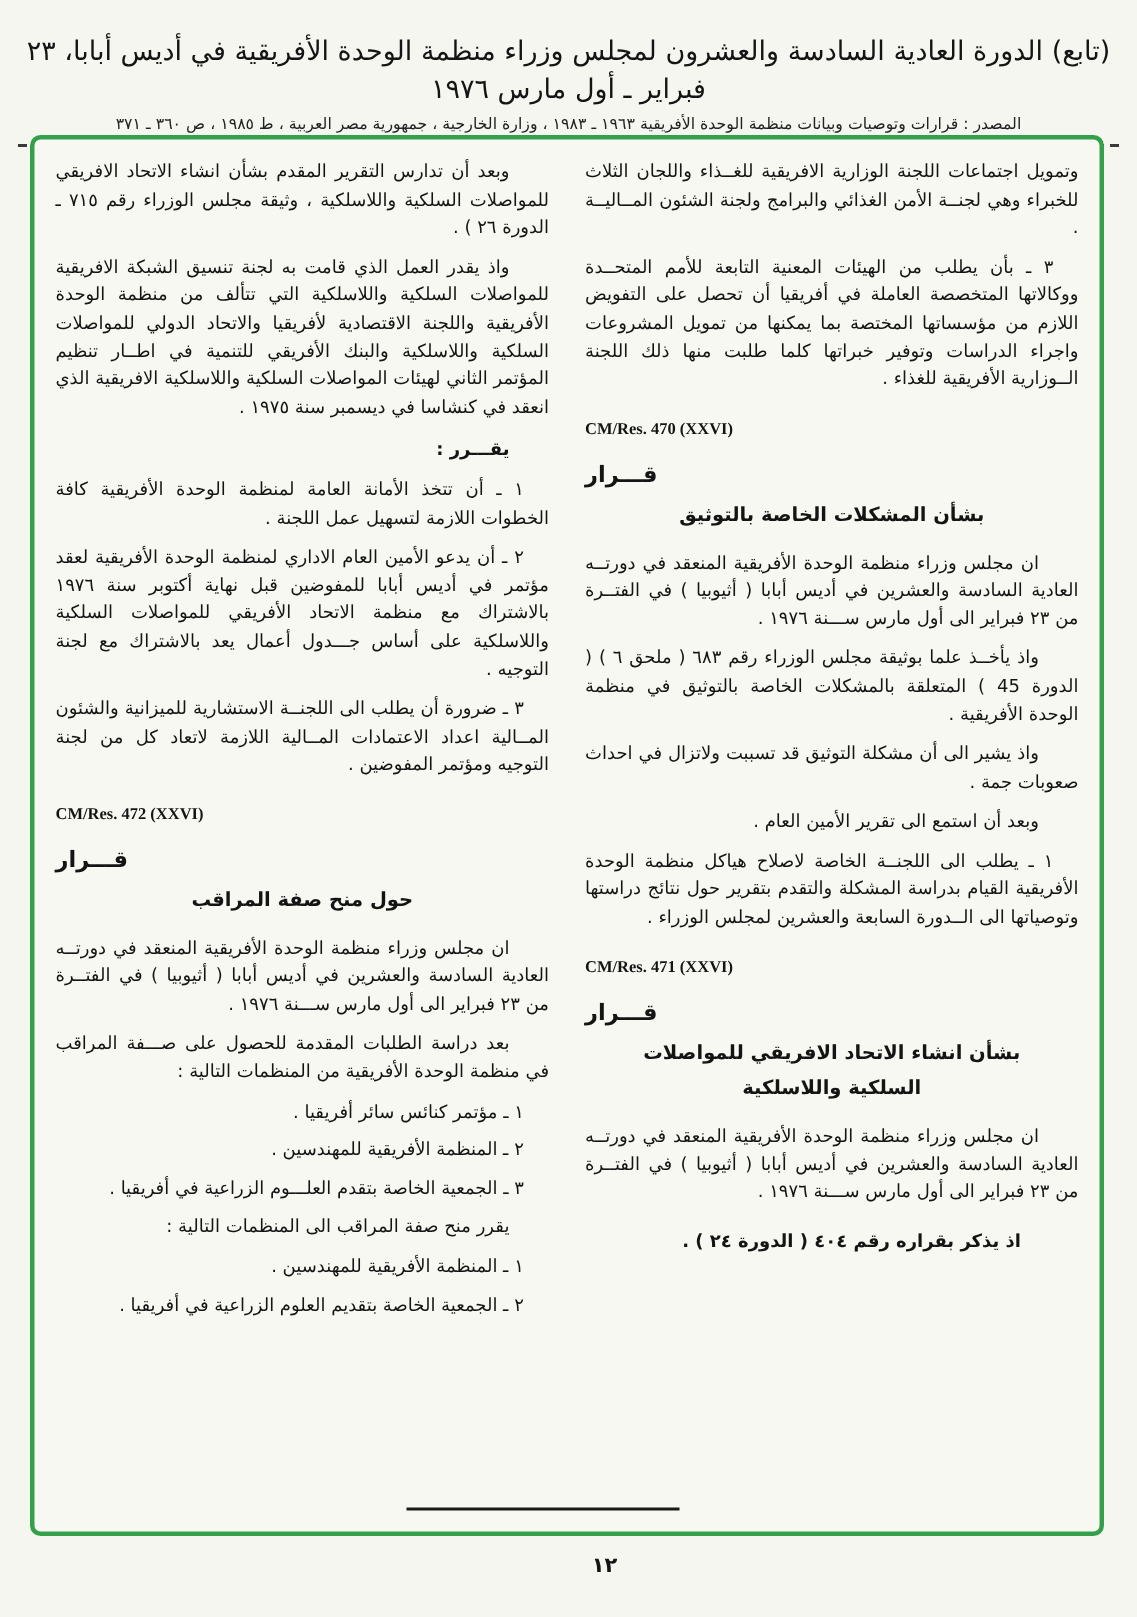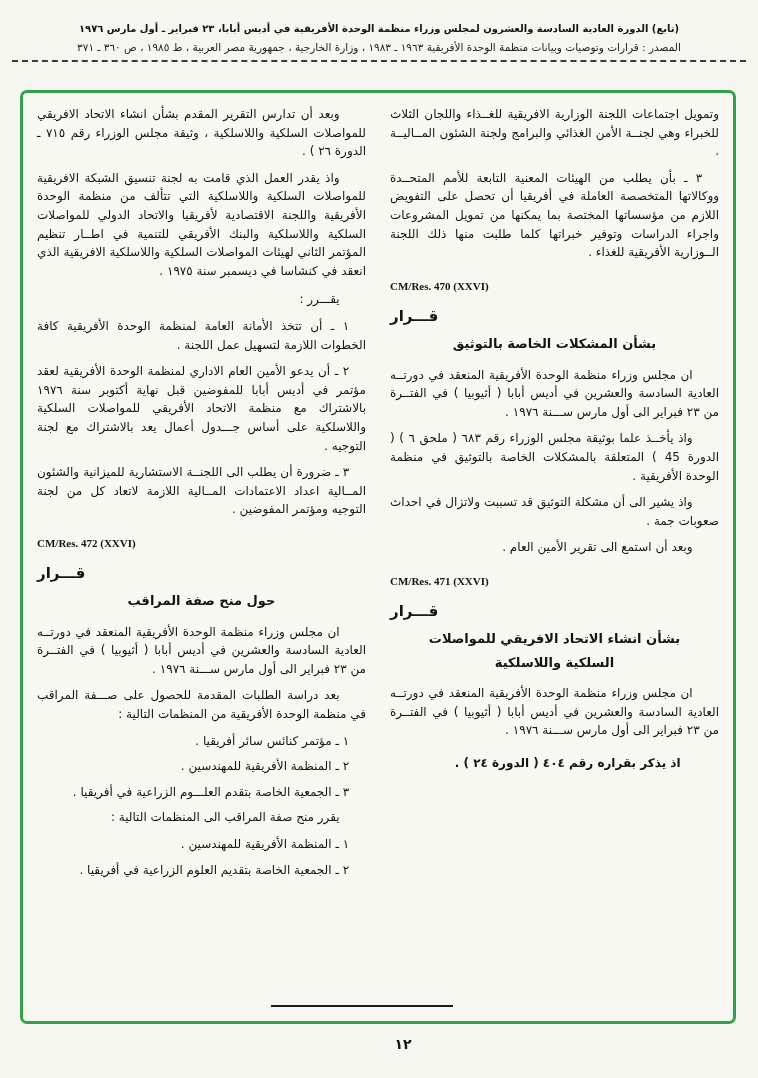--- a/index.html
+++ b/index.html
@@ -12,21 +12,21 @@
     overflow: hidden;
   }
   .page { position: absolute; inset: 0; }
 
   
   .header {
     position: absolute; top: 22px; left: 12px; right: 12px;
     direction: rtl; text-align: center;
   }
   .header-title {
-    font-weight: bold; font-size: 10px; line-height: 1.4;
+    font-weight: normal; font-size: 18px; line-height: 1.4;
   }
   .header-source {
     font-size: 10.5px; margin-top: 5px; color: #222;
   }
   .header-divider {
     margin-top: 7px;
     border-top: 2px dashed #3a3a3a;
     height: 0;
   }
 
@@ -50,21 +50,21 @@
     direction: rtl;
     text-align: justify;
     font-size: 12px;
     line-height: 1.55;
   }
 
   .para { margin: 0 0 8px; text-indent: 2.2em; }
   .para.flush { text-indent: 0; }
   .para.num { text-indent: 1.4em; }
   .para.deep { text-indent: 3.2em; margin-top: 14px; font-weight: bold; }
-  .decide-word { margin: 10px 0 8px; text-indent: 2.2em; }
+  .decide-word { margin: 10px 0 8px; text-indent: 2.2em; font-weight: bold; }
 
   .rescode {
     direction: ltr; text-align: left;
     font-family: Liberation Serif, serif;
     font-size: 11px; font-weight: 600;
     margin: 16px 0 10px;
   }
   .h-qarar {
     text-align: left; font-weight: bold;
     font-size: 15px; margin: 4px 0 6px;
@@ -110,20 +110,21 @@
         <p class="para num">٣ ـ بأن يطلب من الهيئات المعنية التابعة للأمم المتحــدة ووكالاتها المتخصصة العاملة في أفريقيا أن تحصل على التفويض اللازم من مؤسساتها المختصة بما يمكنها من تمويل المشروعات واجراء الدراسات وتوفير خبراتها كلما طلبت منها ذلك اللجنة الــوزارية الأفريقية للغذاء .</p>
 
         <div class="rescode">CM/Res. 470 (XXVI)</div>
         <div class="h-qarar">قـــرار</div>
         <div class="h-sub last">بشأن المشكلات الخاصة بالتوثيق</div>
 
         <p class="para">ان مجلس وزراء منظمة الوحدة الأفريقية المنعقد في دورتــه العادية السادسة والعشرين في أديس أبابا ( أثيوبيا ) في الفتــرة من ٢٣ فبراير الى أول مارس ســـنة ١٩٧٦ .</p>
         <p class="para">واذ يأخــذ علما بوثيقة مجلس الوزراء رقم ٦٨٣ ( ملحق ٦ ) ( الدورة 45 ) المتعلقة بالمشكلات الخاصة بالتوثيق في منظمة الوحدة الأفريقية .</p>
         <p class="para">واذ يشير الى أن مشكلة التوثيق قد تسببت ولاتزال في احداث صعوبات جمة .</p>
         <p class="para">وبعد أن استمع الى تقرير الأمين العام .</p>
+        <p class="para num">١ ـ يطلب الى اللجنــة الخاصة لاصلاح هياكل منظمة الوحدة الأفريقية القيام بدراسة المشكلة والتقدم بتقرير حول نتائج دراستها وتوصياتها الى الــدورة السابعة والعشرين لمجلس الوزراء .</p>
 
         <div class="rescode">CM/Res. 471 (XXVI)</div>
         <div class="h-qarar">قـــرار</div>
         <div class="h-sub">بشأن انشاء الاتحاد الافريقي للمواصلات</div>
         <div class="h-sub last">السلكية واللاسلكية</div>
 
         <p class="para">ان مجلس وزراء منظمة الوحدة الأفريقية المنعقد في دورتــه العادية السادسة والعشرين في أديس أبابا ( أثيوبيا ) في الفتــرة من ٢٣ فبراير الى أول مارس ســـنة ١٩٧٦ .</p>
         <p class="para deep">اذ يذكر بقراره رقم ٤٠٤ ( الدورة ٢٤ ) .</p>
       </section>
 

